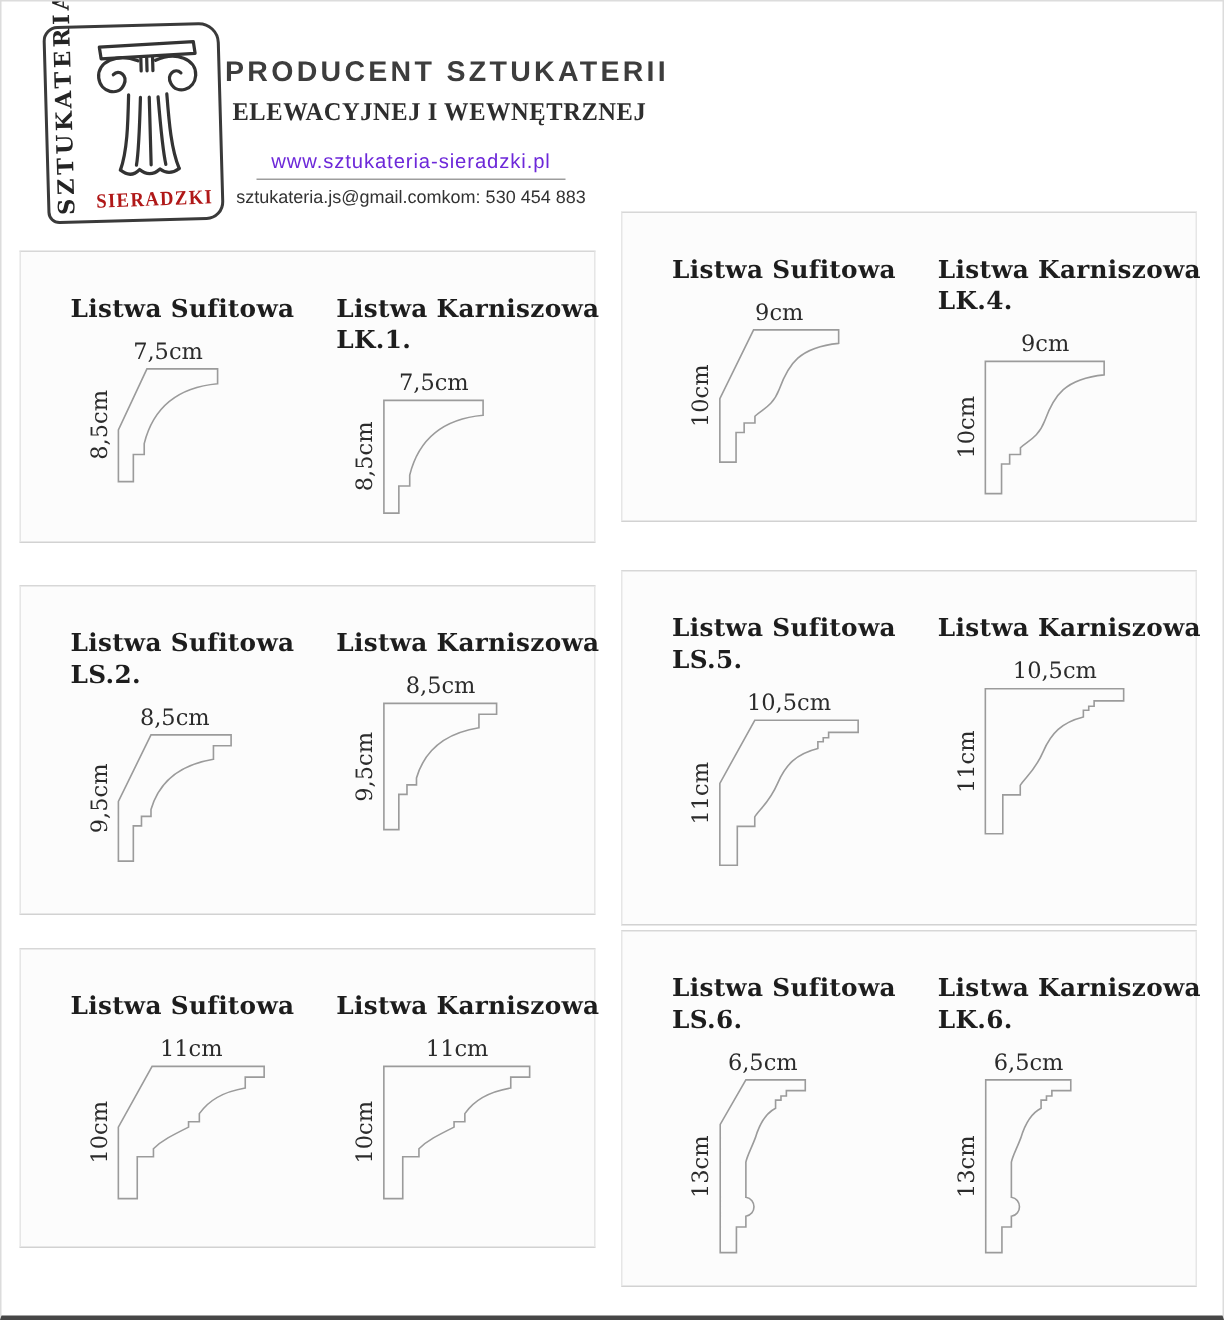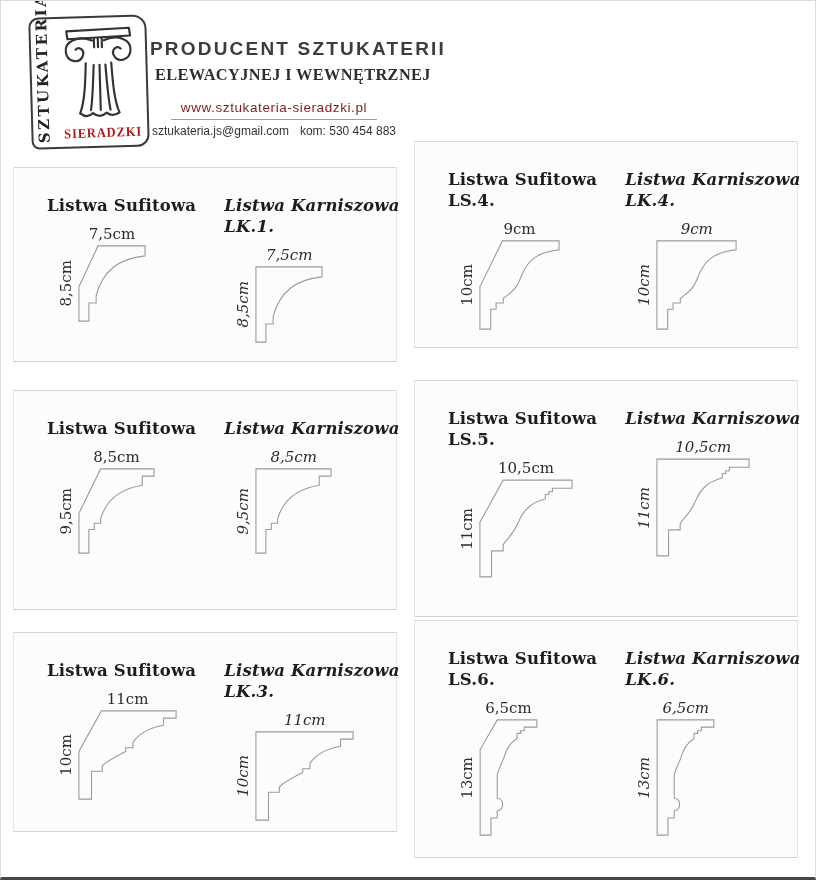--- a/index.html
+++ b/index.html
@@ -41,44 +41,44 @@
   .header-text{position:absolute;left:150px;top:38px;width:248px;text-align:center;}
   .h-line1{
     font-family:"Liberation Sans", sans-serif;font-weight:bold;
     font-size:19px;letter-spacing:2.2px;color:#3d3d3d;white-space:nowrap;
   }
   .h-line2{
     font-family:"Liberation Serif", serif;font-weight:bold;
     font-size:17px;letter-spacing:.4px;color:#2e2e2e;margin-top:5px;white-space:nowrap;
     transform:scaleX(.96);
   }
-  .h-www{font-size:13.5px;color:#7f1d1d;margin-top:15px;letter-spacing:.6px;}
+  .h-www{font-size:13.5px;color:#6d28d9;margin-top:15px;letter-spacing:.6px;}
   .h-rule{border:0;border-top:1px solid #9d9d9d;width:206px;margin:4px auto 0 auto;}
   .h-contact{
-    display:flex;justify-content:space-between;
+    display:flex;justify-content:center;
     font-size:12px;color:#333;margin-top:4px;padding:0 2px;white-space:nowrap;
   }
 
   
   .card{
     position:absolute;width:384px;
     background:#fcfcfc;
     border:1px solid #e6e6e6;border-top-color:#d7d7d7;border-bottom-color:#d2d2d2;
     box-sizing:border-box;
   }
   .card-l1{left:13px;top:167px;height:195px;}
   .card-r1{left:414px;top:141px;height:207px;}
   .card-l2{left:13px;top:390px;height:220px;}
   .card-r2{left:414px;top:380px;height:237px;}
   .card-l3{left:13px;top:632px;height:200px;}
   .card-r3{left:414px;top:620px;height:238px;}
 
   .card-inner{display:flex;height:100%;}
   .product{flex:1;padding-top:27px;padding-left:33px;box-sizing:border-box;}
-  .product + .product{padding-left:28px;font-style:italic;}
+  .product + .product{padding-left:28px;}
   .p-name,.p-code{
     font-family:"DejaVu Serif", serif;font-weight:bold;
     font-size:16.5px;line-height:21px;color:#1d1d1d;letter-spacing:.2px;white-space:nowrap;
   }
   .figure{display:flex;margin-top:9px;margin-left:10px;}
   .dim-h-wrap{display:flex;align-items:center;padding-top:20px;margin-right:3px;}
   .dim-h{
     writing-mode:vertical-rl;transform:rotate(180deg);
     font-family:"DejaVu Serif", serif;font-size:15px;color:#2b2b2b;white-space:nowrap;
   }
@@ -154,21 +154,20 @@
         </div>
       </div>
     </div>
   </div>
 </div>
 
 <div class="card card-r1">
   <div class="card-inner">
     <div class="product">
       <div class="p-name">Listwa Sufitowa</div>
-      <div class="p-code">LS.4.</div>
       <div class="figure">
         <div class="dim-h-wrap">
             <span class="dim-h">10cm</span>
           </div>
         <div class="fig-col">
           <span class="dim-w">9cm</span>
           <svg class="profile-svg" viewBox="0 0 90 100" width="81" height="90">
             <path d="M 26,1 H 89 V 11 C 60,14 52,26 45,45 C 40,58 32,60 27,65 L 27,70 H 19 V 77 H 13 V 99 H 1 L 1,52 Z"></path>
           </svg>
         </div>
@@ -189,20 +188,21 @@
         </div>
       </div>
     </div>
   </div>
 </div>
 
 <div class="card card-l2">
   <div class="card-inner">
     <div class="product">
       <div class="p-name">Listwa Sufitowa</div>
+      <div class="p-code">LS.2.</div>
       <div class="figure">
         <div class="dim-h-wrap">
             <span class="dim-h">9,5cm</span>
           </div>
         <div class="fig-col">
           <span class="dim-w">8,5cm</span>
           <svg class="profile-svg" viewBox="0 0 85 95" width="77" height="86">
             <path d="M 25,1 H 84 V 9 H 71 V 19 Q 34,25 25,56 L 25,61 H 18 V 68 H 12 V 94 H 1 L 1,50 Z"></path>
           </svg>
         </div>
@@ -270,21 +270,20 @@
         <div class="fig-col">
           <span class="dim-w">11cm</span>
           <svg class="profile-svg" viewBox="0 0 110 100" width="99" height="90">
             <path d="M 26,1 H 109 V 9 H 95 V 17 C 78,20 68,26 61,36 L 61,42 H 53 V 46 C 41,52 33,56 27,62 L 27,68 H 15 V 99 H 1 L 1,46 Z"></path>
           </svg>
         </div>
       </div>
     </div>
     <div class="product">
       <div class="p-name">Listwa Karniszowa</div>
-      <div class="p-code">LK.3.</div>
       <div class="figure">
         <div class="dim-h-wrap">
             <span class="dim-h">10cm</span>
           </div>
         <div class="fig-col">
           <span class="dim-w">11cm</span>
           <svg class="profile-svg" viewBox="0 0 110 100" width="99" height="90">
             <path d="M 1,1 H 109 V 9 H 95 V 17 C 78,20 68,26 61,36 L 61,42 H 53 V 46 C 41,52 33,56 27,62 L 27,68 H 15 V 99 H 1 Z"></path>
           </svg>
         </div>

